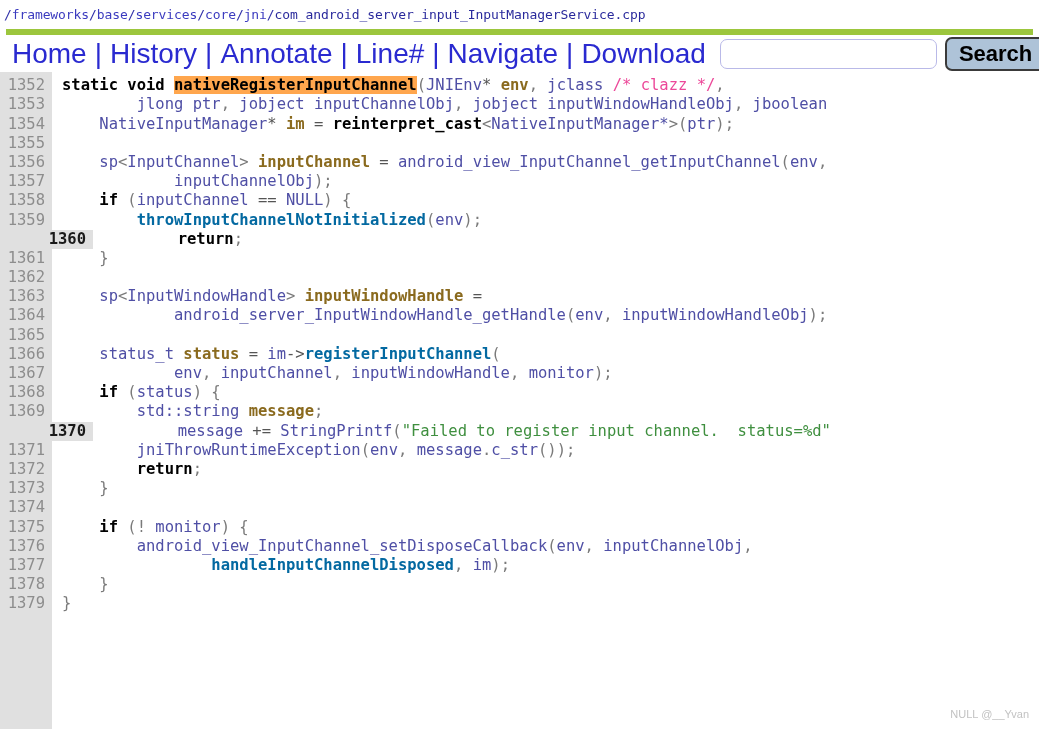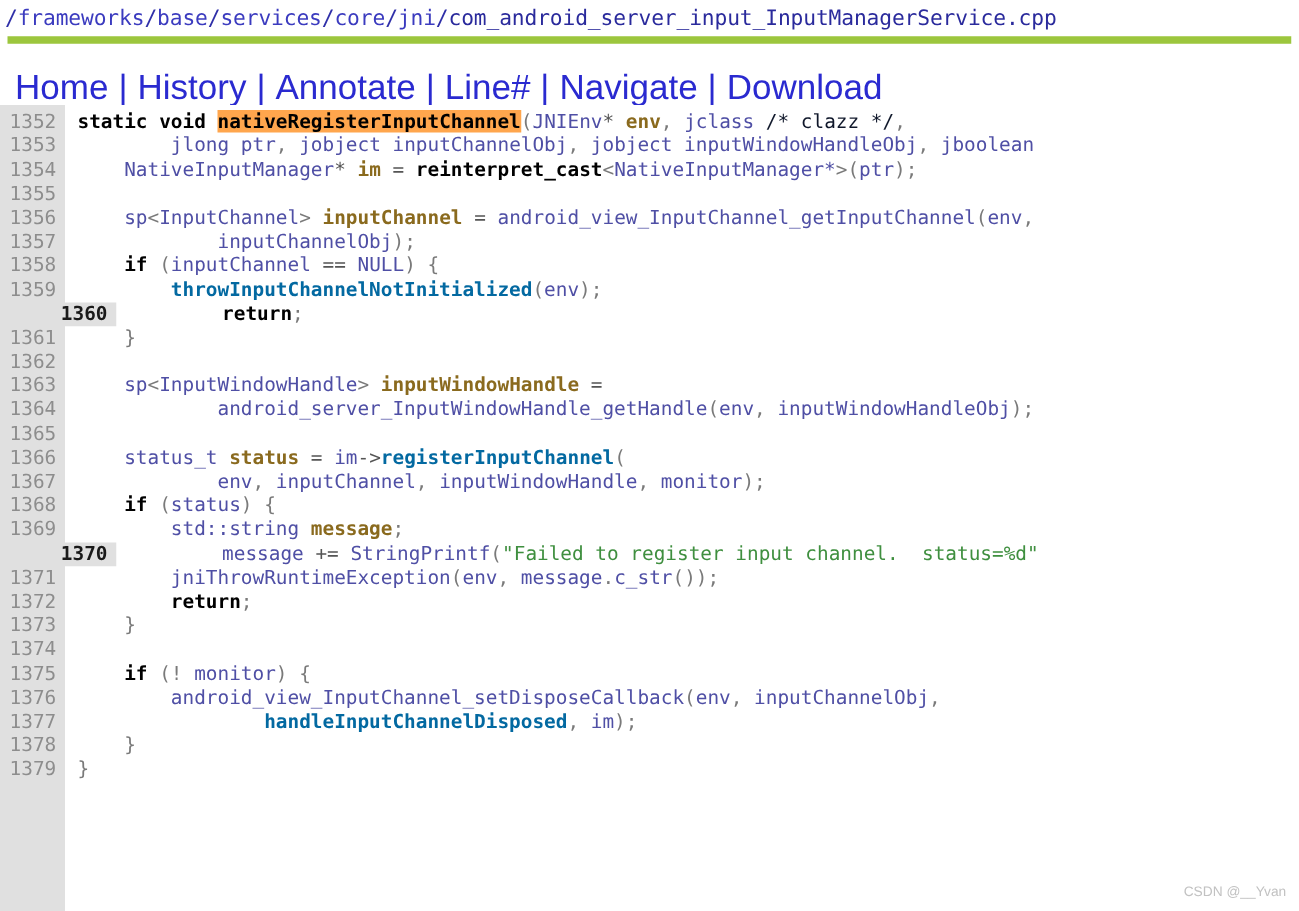--- a/index.html
+++ b/index.html
@@ -12,21 +12,21 @@
     height: 729px;
     overflow: hidden;
     font-family: "Liberation Serif", "DejaVu Serif", serif;
     position: relative;
   }
 
   
   #path-bar {
     padding: 4px 4px 2px 4px;
     font-family: "DejaVu Sans Mono", "Liberation Mono", monospace;
-    font-size: 17px;
+    font-size: 13px;
     line-height: 22px;
     white-space: nowrap;
     color: #333;
     letter-spacing: -0.1px;
   }
   #path-bar .sep {
     color: #2f2fa8;
   }
   #path-bar .seg {
     color: #3b3bbf;
@@ -38,26 +38,25 @@
   
   #green-rule {
     height: 6px;
     background: #9cc63d;
     margin: 1px 6px 0 6px;
   }
 
   
   #menu-bar {
     display: flex;
-    align-items: flex-start;
-    padding: 20px 0 6px 8px;
+    align-items: center;
+    padding: 6px 0 6px 8px;
     height: 38px;
     box-sizing: border-box;
     white-space: nowrap;
-    flex-direction: column;
   }
   #menu-bar .menu-link {
     font-family: "Liberation Sans", "DejaVu Sans", sans-serif;
     font-size: 28px;
     line-height: 30px;
     color: #2a2ad0;
     text-decoration: none;
     padding: 0 8px;
     cursor: pointer;
   }
@@ -95,21 +94,21 @@
     padding: 0 12px;
     cursor: pointer;
     box-sizing: border-box;
     white-space: nowrap;
   }
 
   
   #code-area {
     position: absolute;
     left: 0;
-    top: 84px;
+    top: 72px;
     width: 829px;
     bottom: 0;
     overflow: hidden;
     background: #ffffff;
   }
   #gutter-bg {
     position: absolute;
     left: 0;
     top: 0;
     width: 52px;
@@ -153,21 +152,21 @@
     color: #222;
     overflow: hidden;
   }
 
   
   .t-kw    { color: #000000; font-weight: bold; }
   .t-plain { color: #4f4fa5; }
   .t-fn    { color: #0369a1; font-weight: bold; }
   .t-def   { color: #8a6a1e; font-weight: bold; }
   .t-str   { color: #3f8f3f; }
-  .t-cmt   { color: #0f172a; }
+  .t-cmt   { color: #ec4899; }
   .t-punct { color: #7a7a7a; }
   .t-op    { color: #555; }
   .t-hl    { background: #ffa64d; color: #000; font-weight: bold; }
 
   
   #watermark {
     position: absolute;
     right: 10px;
     bottom: 9px;
     font-family: "Liberation Sans", "DejaVu Sans", sans-serif;
@@ -188,13 +187,13 @@
   <span id="menu-links"><a class="menu-link">Home</a><span class="menu-sep">|</span><a class="menu-link">History</a><span class="menu-sep">|</span><a class="menu-link">Annotate</a><span class="menu-sep">|</span><a class="menu-link">Line#</a><span class="menu-sep">|</span><a class="menu-link">Navigate</a><span class="menu-sep">|</span><a class="menu-link">Download</a></span>
   <input id="search-input" type="text" placeholder="" style="">
   <button id="search-button">Search</button>
 </div>
 
 <div id="code-area">
   <div id="gutter-bg"></div>
   <div id="code-lines"><div class="code-row"><span class="ln">1351</span><span class="src"></span></div><div class="code-row"><span class="ln">1352</span><span class="src"><span class="t-kw">static </span><span class="t-kw">void </span><span class="t-hl">nativeRegisterInputChannel</span><span class="t-punct">(</span><span class="t-plain">JNIEnv</span><span class="t-op">* </span><span class="t-def">env</span><span class="t-punct">, </span><span class="t-plain">jclass </span><span class="t-cmt">/* clazz */</span><span class="t-punct">,</span></span></div><div class="code-row"><span class="ln">1353</span><span class="src"><span class="t-plain">        </span><span class="t-plain">jlong ptr</span><span class="t-punct">, </span><span class="t-plain">jobject inputChannelObj</span><span class="t-punct">, </span><span class="t-plain">jobject inputWindowHandleObj</span><span class="t-punct">, </span><span class="t-plain">jboolean monitor</span><span class="t-punct">) {</span></span></div><div class="code-row"><span class="ln">1354</span><span class="src"><span class="t-plain">    </span><span class="t-plain">NativeInputManager</span><span class="t-op">* </span><span class="t-def">im</span><span class="t-op"> = </span><span class="t-kw">reinterpret_cast</span><span class="t-punct">&lt;</span><span class="t-plain">NativeInputManager*</span><span class="t-punct">&gt;(</span><span class="t-plain">ptr</span><span class="t-punct">);</span></span></div><div class="code-row"><span class="ln">1355</span><span class="src"></span></div><div class="code-row"><span class="ln">1356</span><span class="src"><span class="t-plain">    </span><span class="t-plain">sp</span><span class="t-punct">&lt;</span><span class="t-plain">InputChannel</span><span class="t-punct">&gt; </span><span class="t-def">inputChannel</span><span class="t-op"> = </span><span class="t-plain">android_view_InputChannel_getInputChannel</span><span class="t-punct">(</span><span class="t-plain">env</span><span class="t-punct">,</span></span></div><div class="code-row"><span class="ln">1357</span><span class="src"><span class="t-plain">            </span><span class="t-plain">inputChannelObj</span><span class="t-punct">);</span></span></div><div class="code-row"><span class="ln">1358</span><span class="src"><span class="t-plain">    </span><span class="t-kw">if</span><span class="t-punct"> (</span><span class="t-plain">inputChannel</span><span class="t-op"> == </span><span class="t-plain">NULL</span><span class="t-punct">) {</span></span></div><div class="code-row"><span class="ln">1359</span><span class="src"><span class="t-plain">        </span><span class="t-fn">throwInputChannelNotInitialized</span><span class="t-punct">(</span><span class="t-plain">env</span><span class="t-punct">);</span></span></div><div class="code-row"><span class="ln decade">1360</span><span class="src"><span class="t-plain">        </span><span class="t-kw">return</span><span class="t-punct">;</span></span></div><div class="code-row"><span class="ln">1361</span><span class="src"><span class="t-punct">    }</span></span></div><div class="code-row"><span class="ln">1362</span><span class="src"></span></div><div class="code-row"><span class="ln">1363</span><span class="src"><span class="t-plain">    </span><span class="t-plain">sp</span><span class="t-punct">&lt;</span><span class="t-plain">InputWindowHandle</span><span class="t-punct">&gt; </span><span class="t-def">inputWindowHandle</span><span class="t-op"> =</span></span></div><div class="code-row"><span class="ln">1364</span><span class="src"><span class="t-plain">            </span><span class="t-plain">android_server_InputWindowHandle_getHandle</span><span class="t-punct">(</span><span class="t-plain">env</span><span class="t-punct">, </span><span class="t-plain">inputWindowHandleObj</span><span class="t-punct">);</span></span></div><div class="code-row"><span class="ln">1365</span><span class="src"></span></div><div class="code-row"><span class="ln">1366</span><span class="src"><span class="t-plain">    </span><span class="t-plain">status_t </span><span class="t-def">status</span><span class="t-op"> = </span><span class="t-plain">im</span><span class="t-op">-&gt;</span><span class="t-fn">registerInputChannel</span><span class="t-punct">(</span></span></div><div class="code-row"><span class="ln">1367</span><span class="src"><span class="t-plain">            </span><span class="t-plain">env</span><span class="t-punct">, </span><span class="t-plain">inputChannel</span><span class="t-punct">, </span><span class="t-plain">inputWindowHandle</span><span class="t-punct">, </span><span class="t-plain">monitor</span><span class="t-punct">);</span></span></div><div class="code-row"><span class="ln">1368</span><span class="src"><span class="t-plain">    </span><span class="t-kw">if</span><span class="t-punct"> (</span><span class="t-plain">status</span><span class="t-punct">) {</span></span></div><div class="code-row"><span class="ln">1369</span><span class="src"><span class="t-plain">        </span><span class="t-plain">std::string </span><span class="t-def">message</span><span class="t-punct">;</span></span></div><div class="code-row"><span class="ln decade">1370</span><span class="src"><span class="t-plain">        </span><span class="t-plain">message</span><span class="t-op"> += </span><span class="t-plain">StringPrintf</span><span class="t-punct">(</span><span class="t-str">"Failed to register input channel.  status=%d"</span><span class="t-punct">, </span><span class="t-plain">status</span><span class="t-punct">);</span></span></div><div class="code-row"><span class="ln">1371</span><span class="src"><span class="t-plain">        </span><span class="t-plain">jniThrowRuntimeException</span><span class="t-punct">(</span><span class="t-plain">env</span><span class="t-punct">, </span><span class="t-plain">message</span><span class="t-punct">.</span><span class="t-plain">c_str</span><span class="t-punct">());</span></span></div><div class="code-row"><span class="ln">1372</span><span class="src"><span class="t-plain">        </span><span class="t-kw">return</span><span class="t-punct">;</span></span></div><div class="code-row"><span class="ln">1373</span><span class="src"><span class="t-punct">    }</span></span></div><div class="code-row"><span class="ln">1374</span><span class="src"></span></div><div class="code-row"><span class="ln">1375</span><span class="src"><span class="t-plain">    </span><span class="t-kw">if</span><span class="t-punct"> (! </span><span class="t-plain">monitor</span><span class="t-punct">) {</span></span></div><div class="code-row"><span class="ln">1376</span><span class="src"><span class="t-plain">        </span><span class="t-plain">android_view_InputChannel_setDisposeCallback</span><span class="t-punct">(</span><span class="t-plain">env</span><span class="t-punct">, </span><span class="t-plain">inputChannelObj</span><span class="t-punct">,</span></span></div><div class="code-row"><span class="ln">1377</span><span class="src"><span class="t-plain">                </span><span class="t-fn">handleInputChannelDisposed</span><span class="t-punct">, </span><span class="t-plain">im</span><span class="t-punct">);</span></span></div><div class="code-row"><span class="ln">1378</span><span class="src"><span class="t-punct">    }</span></span></div><div class="code-row"><span class="ln">1379</span><span class="src"><span class="t-punct">}</span></span></div></div>
 </div>
 
-<div id="watermark">CSDN @__Yvan</div>
+<div id="watermark">NULL @__Yvan</div>
 
 </body></html>

